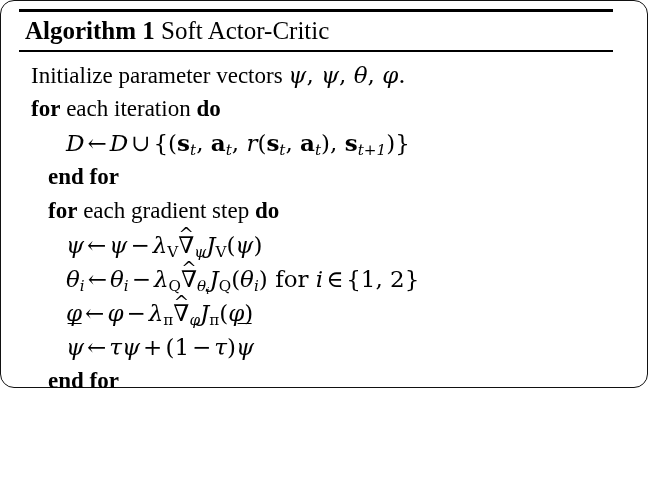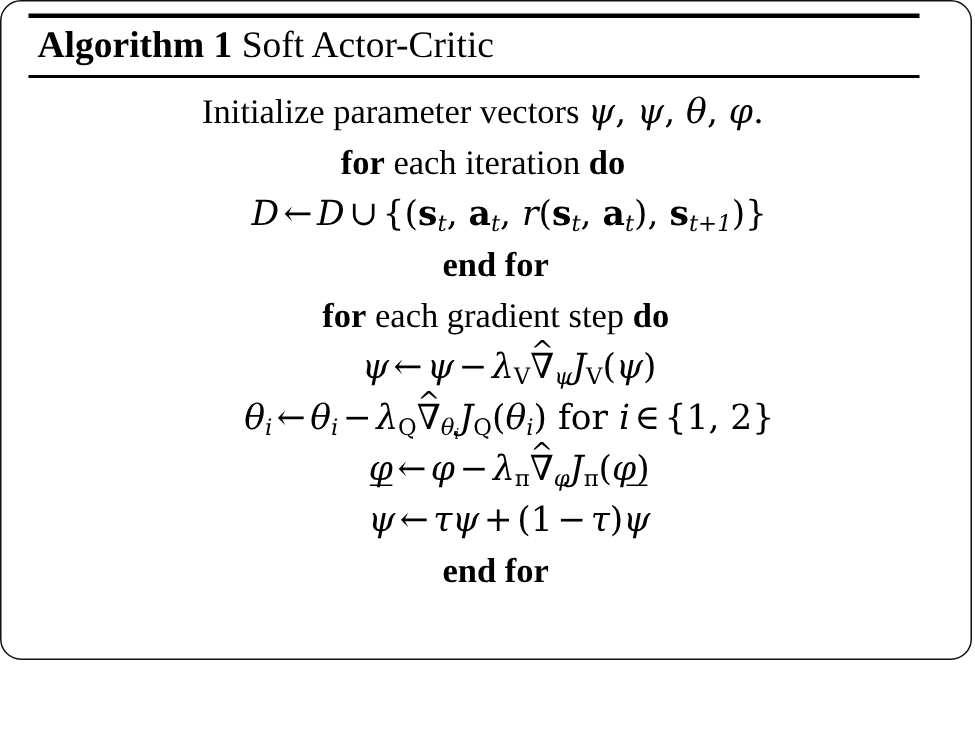--- a/index.html
+++ b/index.html
@@ -14,21 +14,21 @@
     color: #000000;
     overflow: hidden;
   }
 
   
   #figure-frame {
     position: absolute;
     left: 0px;
     top: 0px;
     width: 648px;
-    height: 440px;
+    height: 388px;
     box-sizing: border-box;
     border: 1px solid #111;
     border-radius: 14px;
     background: #ffffff;
   }
 
   #algorithm {
     position: absolute;
     left: 18px;
     top: 8px;
@@ -59,21 +59,20 @@
   .alg-body {
     padding-top: 6px;
     padding-bottom: 7px;
   }
 
   .line {
     font-size: 23px;
     line-height: 34px;
     height: 34px;
     white-space: nowrap;
-    text-align: center;
   }
   .ind0 { padding-left: 12px; }
   .ind1 { padding-left: 29px; }
   .ind2 { padding-left: 47px; }
 
   .kw { font-weight: bold; }
 
   
   .m {
     font-family: "DejaVu Serif", "Liberation Serif", serif;

